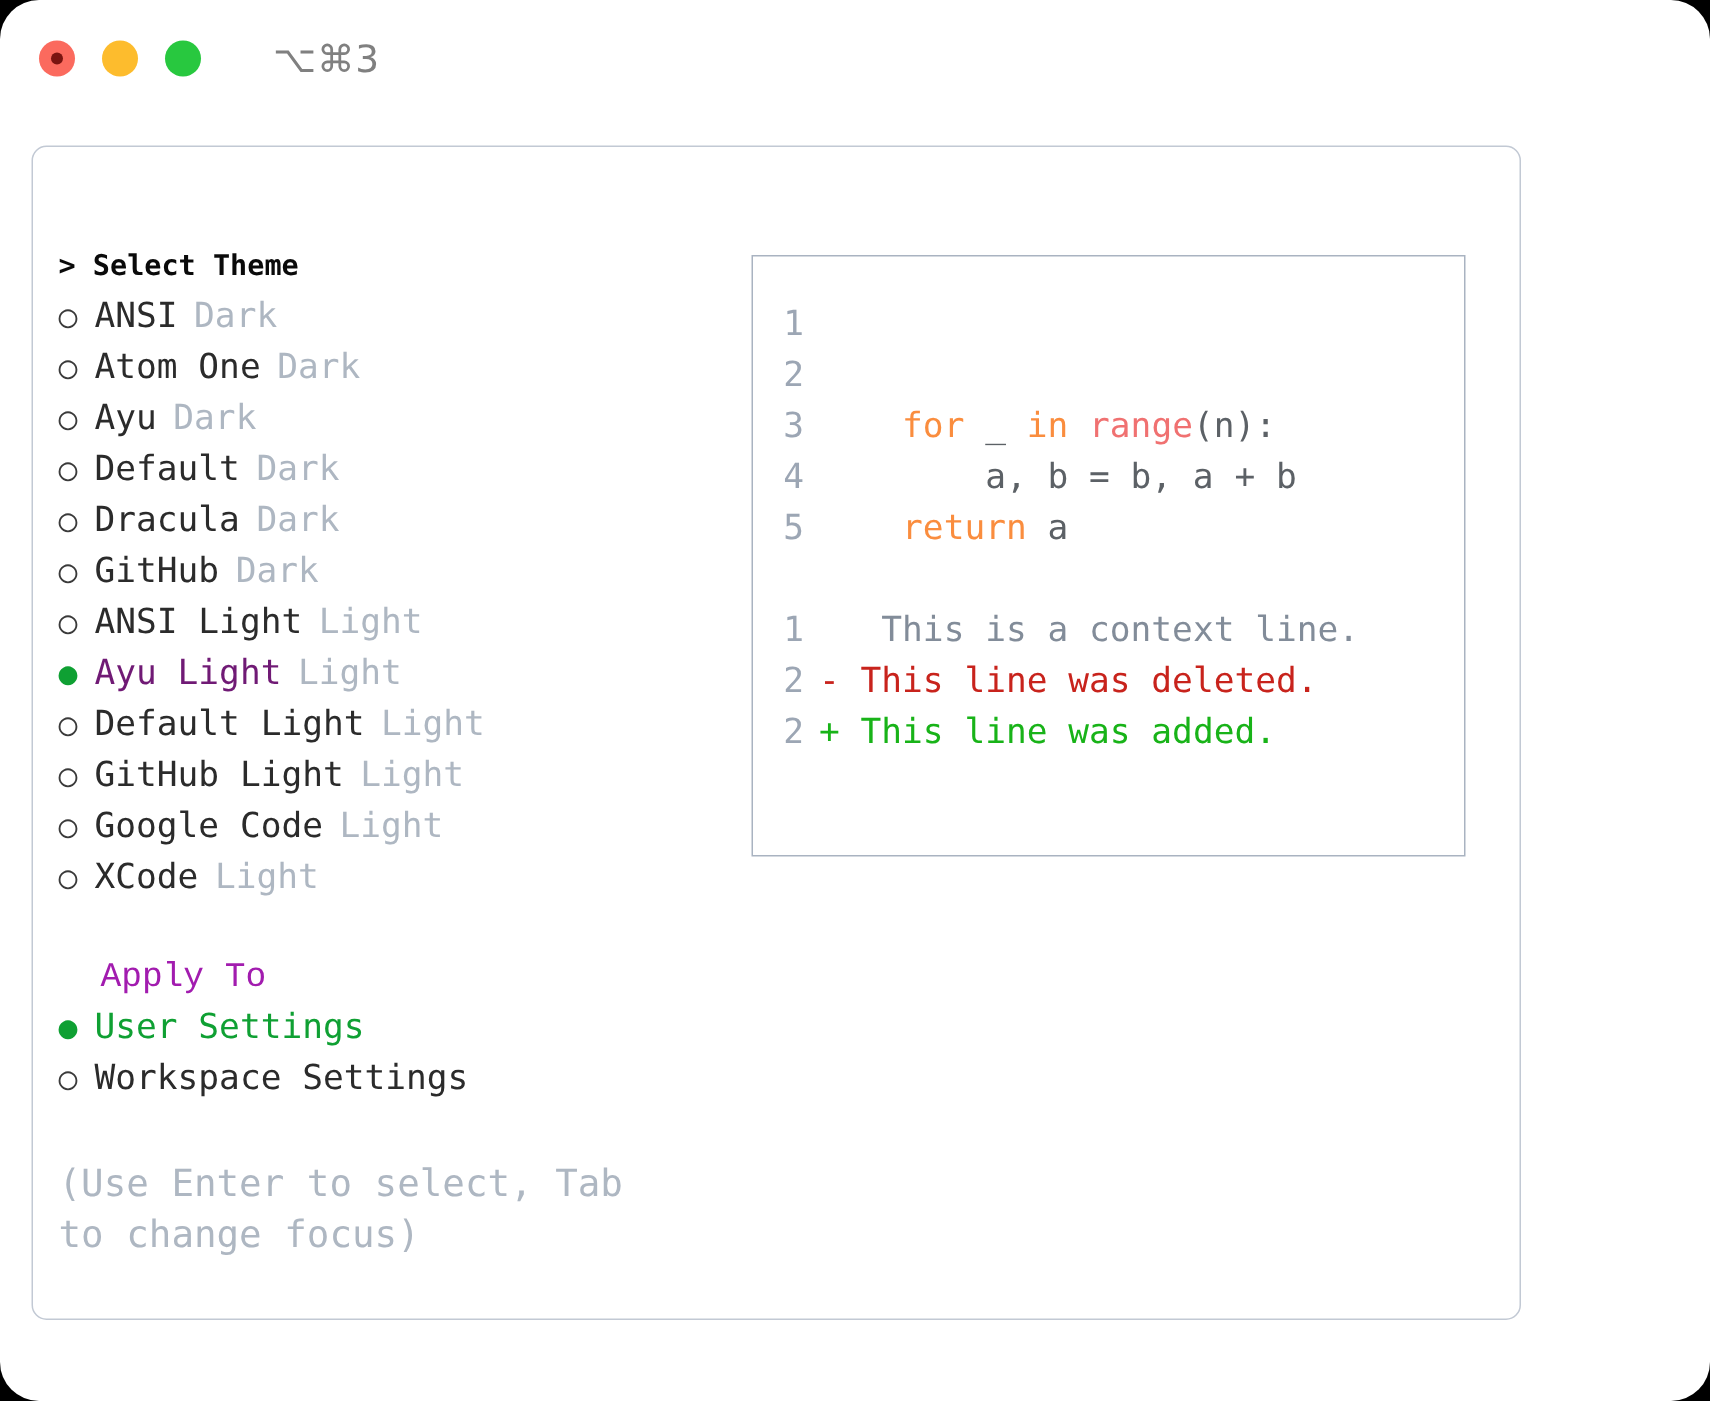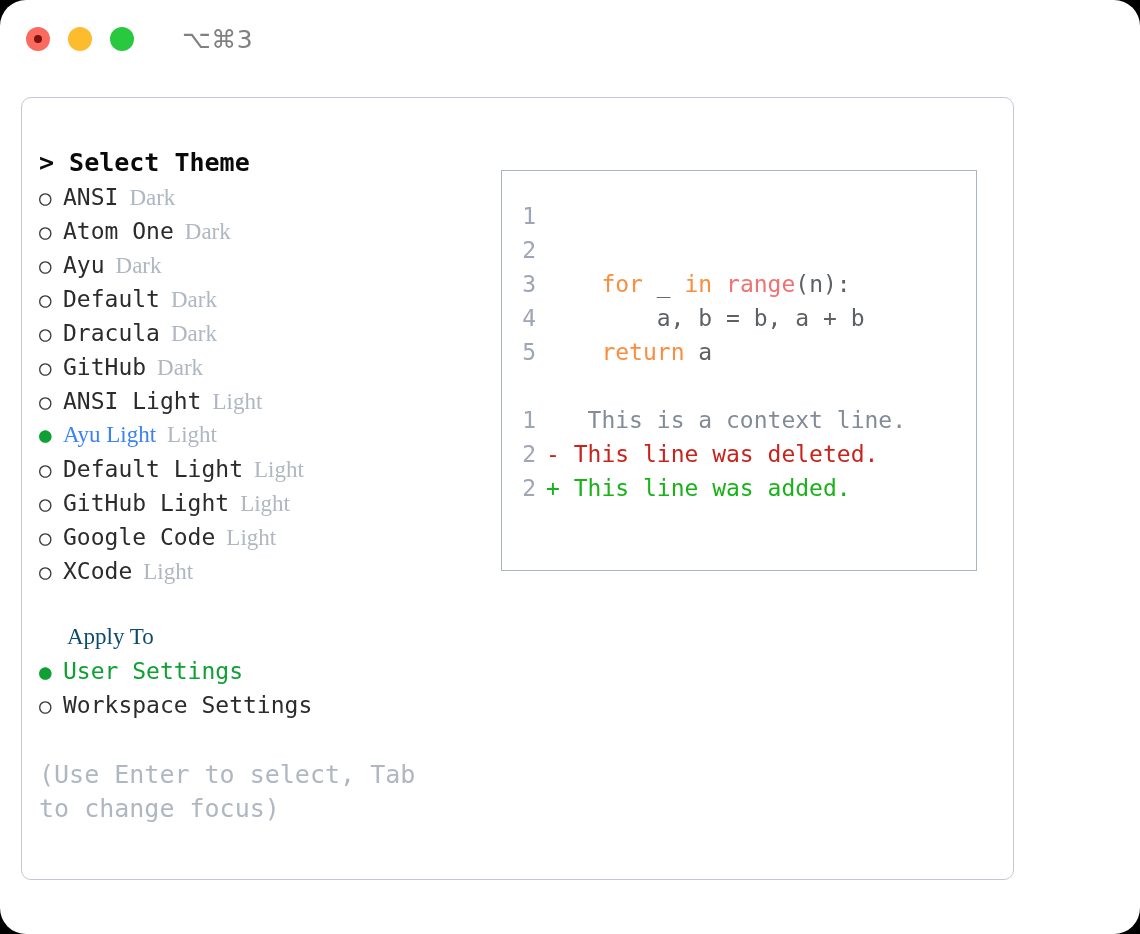--- a/index.html
+++ b/index.html
@@ -95,26 +95,27 @@
     width: 440px;
   }
   .right-col {
     position: absolute;
     left: 479px;
     top: 48px;
     width: 500px;
   }
 
   .section-title {
-    font-size: 25px;
+    font-size: 19px;
     font-weight: bold;
     color: #0A0A0A;
     line-height: 34px;
     white-space: pre;
     font-family: "DejaVu Sans Mono", "Liberation Mono", monospace;
+    margin-top: 14px;
   }
 
   .theme-list { margin-top: 0; }
 
   .theme-row {
     display: flex;
     align-items: baseline;
     line-height: 34px;
     height: 34px;
     font-size: 23px;
@@ -123,31 +124,31 @@
   }
   .bullet {
     width: 24px;
     display: inline-block;
     flex: none;
     font-size: 21px;
     color: #3A3A3A;
   }
   .theme-row.selected .bullet { color: #0FA033; }
   .theme-name { color: #2B2B2B; }
-  .theme-row.selected .theme-name { color: #3b82f6; font-family: Liberation Serif, serif; }
-  .theme-cat  { color: #AEB7C2; padding-left: 11px; font-family: Liberation Serif, serif; }
+  .theme-row.selected .theme-name { color: #701a75; }
+  .theme-cat  { color: #AEB7C2; padding-left: 11px; }
 
   .apply-block { margin-top: 32px; }
   .apply-label {
     font-size: 23px;
-    color: #0c4a6e;
+    color: #a21caf;
     line-height: 34px;
     padding-left: 28px;
     white-space: pre;
-    font-family: Liberation Serif, serif;
+    font-family: Liberation Mono, monospace;
   }
   .apply-row {
     display: flex;
     align-items: baseline;
     line-height: 34px;
     height: 34px;
     font-size: 23px;
     white-space: pre;
     font-family: "DejaVu Sans Mono", "Liberation Mono", monospace;
   }

